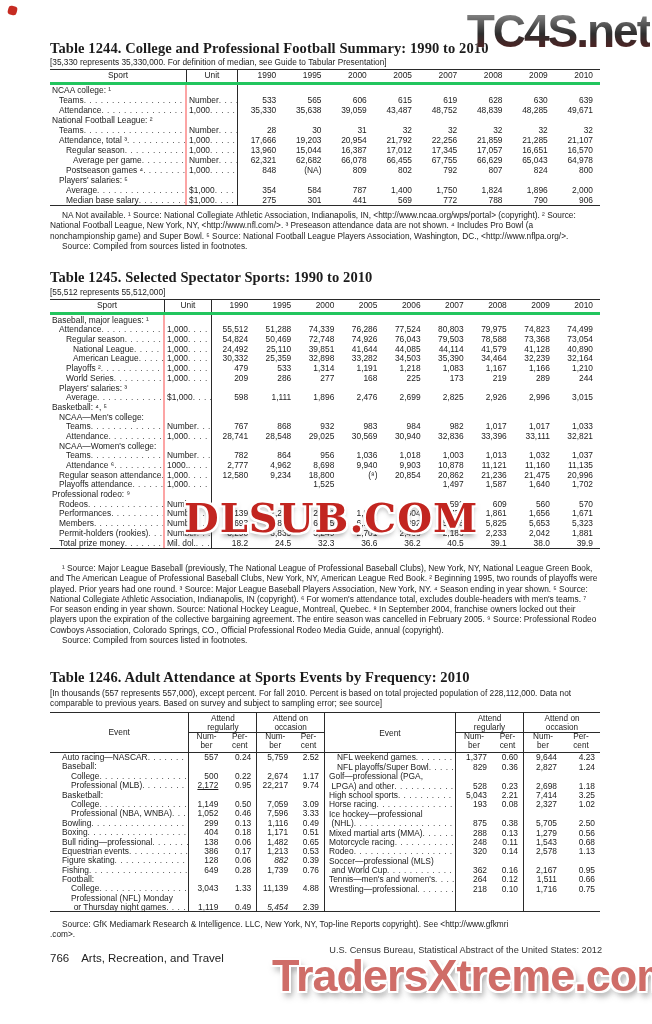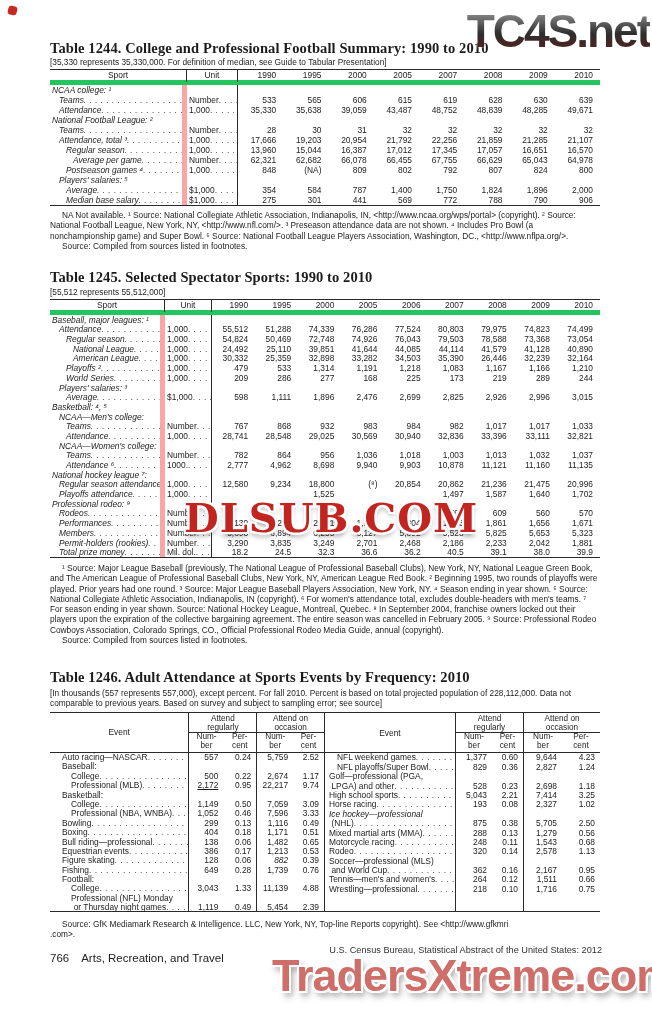--- a/index.html
+++ b/index.html
@@ -10,28 +10,28 @@
   .block { position:absolute; left:50px; width:550px; }
 
   .tbl-title { font-family:"Liberation Serif", serif; font-weight:bold; font-size:14.5px; letter-spacing:.1px; }
   .tbl-note  { font-size:8.3px; line-height:10.3px; color:#222; }
 
   
   .ytbl { border-top:1px solid #2a2a2a; border-bottom:1px solid #2a2a2a; }
   .trow { display:grid; align-items:end; }
   .t44 { grid-template-columns:137px 51px repeat(8,1fr); }
   .t45 { grid-template-columns:115px 47px repeat(9,1fr); }
-  .thead { border-bottom:5px solid #22c55e; height:15px; }
+  .thead { border-bottom:3px solid #22c55e; height:15px; }
   .hc { font-size:8.4px; padding-bottom:2px; }
   .hlbl,.hunit { text-align:center; border-right:1px solid #2a2a2a; }
   .hyr { text-align:right; padding-right:7px; }
   .c { font-size:8.4px; display:flex; align-items:flex-end; overflow:hidden; }
   #t1244 .c { height:10px; }
   #t1245 .c { height:9.7px; }
-  .lblc { border-right:5px solid #fca5a5; padding-left:2px;font-style:italic; }
+  .lblc { border-right:2px solid #fca5a5; padding-left:2px; }
   .unitc { border-right:1px solid #2a2a2a; padding-left:2px; }
   .vc { justify-content:flex-end; padding-right:7px; }
   .lt { white-space:nowrap; }
   .leader { flex:1 1 0; min-width:0; overflow:hidden; white-space:nowrap; color:#444; }
   .leader::before { content:" . . . . . . . . . . . . . . . . . . . . . . . . . . . . . . . . . . . . . . . . . . . . . . . . . ."; letter-spacing:.5px; }
 
   
   .fnote p { font-size:8.3px; line-height:10.3px; text-indent:12px; color:#1c1c1c; }
   .pre { white-space:pre-line; }
 
@@ -408,21 +408,21 @@
         <div class="c unitc">
           <span class="lt">1,000</span>
           <span class="leader"></span>
         </div>
         <div class="c vc">30,332</div>
         <div class="c vc">25,359</div>
         <div class="c vc">32,898</div>
         <div class="c vc">33,282</div>
         <div class="c vc">34,503</div>
         <div class="c vc">35,390</div>
-        <div class="c vc">26,446</div>
+        <div class="c vc">34,464</div>
         <div class="c vc">32,239</div>
         <div class="c vc">32,164</div>
       </div>
       <div class="trow t45">
         <div class="c lblc">
           <span class="lt" style="padding-left: 14px;">Playoffs ²</span>
           <span class="leader"></span>
         </div>
         <div class="c unitc">
           <span class="lt">1,000</span>
@@ -604,35 +604,20 @@
         </div>
         <div class="c vc">2,777</div>
         <div class="c vc">4,962</div>
         <div class="c vc">8,698</div>
         <div class="c vc">9,940</div>
         <div class="c vc">9,903</div>
         <div class="c vc">10,878</div>
         <div class="c vc">11,121</div>
         <div class="c vc">11,160</div>
         <div class="c vc">11,135</div>
-      </div>
-      <div class="trow t45">
-        <div class="c lblc">
-          <span class="lt" style="padding-left: 0px;">National hockey league ⁷:</span>
-        </div>
-        <div class="c unitc"></div>
-        <div class="c vc"></div>
-        <div class="c vc"></div>
-        <div class="c vc"></div>
-        <div class="c vc"></div>
-        <div class="c vc"></div>
-        <div class="c vc"></div>
-        <div class="c vc"></div>
-        <div class="c vc"></div>
-        <div class="c vc"></div>
       </div>
       <div class="trow t45">
         <div class="c lblc">
           <span class="lt" style="padding-left: 7px;">Regular season attendance</span>
           <span class="leader"></span>
         </div>
         <div class="c unitc">
           <span class="lt">1,000</span>
           <span class="leader"></span>
         </div>
@@ -966,21 +951,21 @@
           <div class="fv" style="width: 36px;"></div>
           <div class="fv" style="width: 31px;"></div>
         </div>
         <div class="frow">
           <div class="flbl" style="width: 140px;">
             <span class="lt" style="padding-left: 23.7px;">or Thursday night games</span>
             <span class="leader"></span>
           </div>
           <div class="fv" style="width: 34px;">1,119</div>
           <div class="fv gdiv" style="width: 34px;">0.49</div>
-          <div class="fv" style="width: 36px;">5,454</div>
+          <div class="fv" style="width: 36px; font-style: italic;">5,454</div>
           <div class="fv" style="width: 31px;">2.39</div>
         </div>
         <div class="frow fill">
           <div class="flbl" style="width: 140px;"></div>
           <div class="fv" style="width: 34px;"></div>
           <div class="fv gdiv" style="width: 34px;"></div>
           <div class="fv" style="width: 36px;"></div>
           <div class="fv" style="width: 31px;"></div>
         </div>
       </div>
@@ -1062,21 +1047,21 @@
             <span class="lt" style="padding-left: 4px;">Horse racing</span>
             <span class="leader"></span>
           </div>
           <div class="fv" style="width: 36px;">193</div>
           <div class="fv gdiv" style="width: 32px;">0.08</div>
           <div class="fv" style="width: 38px;">2,327</div>
           <div class="fv" style="width: 38px;">1.02</div>
         </div>
         <div class="frow">
           <div class="flbl" style="width: 131px;">
-            <span class="lt" style="padding-left: 4px; font-style: italic;">Ice hockey—professional</span>
+            <span class="lt" style="padding-left: 4px;">Ice hockey—professional</span>
           </div>
           <div class="fv" style="width: 36px;"></div>
           <div class="fv gdiv" style="width: 32px;"></div>
           <div class="fv" style="width: 38px;"></div>
           <div class="fv" style="width: 38px;"></div>
         </div>
         <div class="frow">
           <div class="flbl" style="width: 131px;">
             <span class="lt" style="padding-left: 6.4px;">(NHL)</span>
             <span class="leader"></span>

